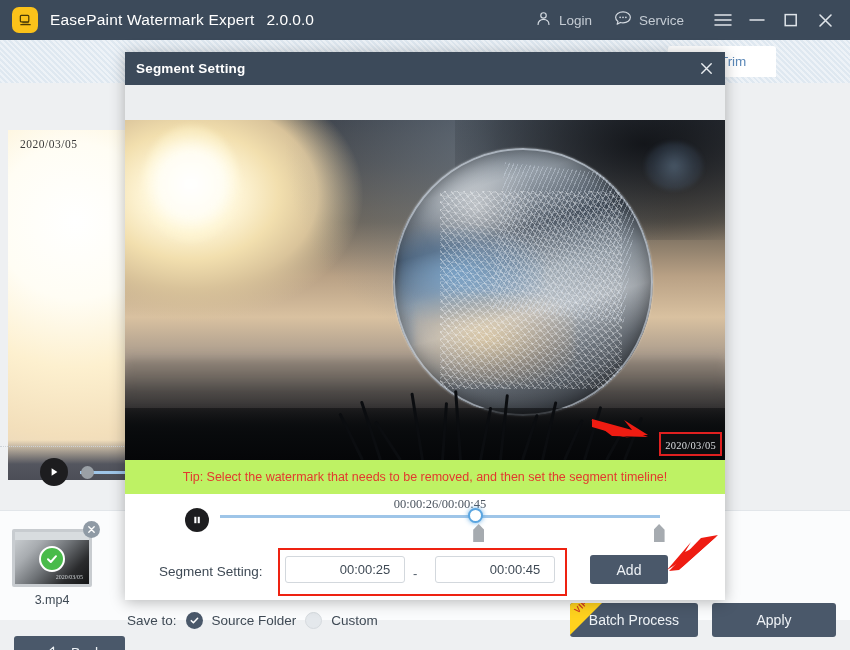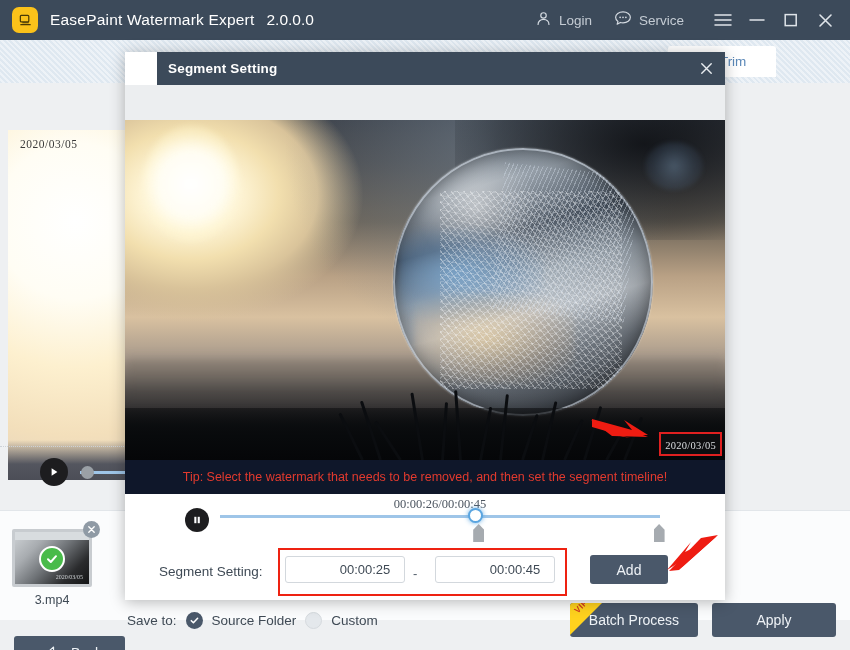--- a/index.html
+++ b/index.html
@@ -153,21 +153,21 @@
     position:absolute;left:2px;top:5px;font-size:8.5px;color:#d23a1f;font-weight:bold;
     transform:rotate(-45deg);transform-origin:left top;letter-spacing:.5px;
   }
   .btn-apply{position:absolute;left:712px;top:603px;width:124px;height:34px;}
   
   .dialog{
     position:absolute;left:125px;top:52px;width:600px;height:548px;
     background:#ffffff;box-shadow:0 2px 14px rgba(0,0,0,.28);
   }
   .dlg-head{
-    height:33px;background:#3c4a5a;display:flex;align-items:center;margin-left:32px;
+    height:33px;background:#3c4a5a;display:flex;align-items:center;
   }
   .dlg-title{color:#ffffff;font-size:13.5px;font-weight:bold;margin-left:11px;letter-spacing:.2px;}
   .dlg-head-spacer{flex:1 1 auto;}
   .dlg-close{width:38px;height:33px;display:flex;align-items:center;justify-content:center;}
   .dlg-top-pad{height:35px;background:#eceef0;}
   .video{
     position:relative;width:600px;height:340px;overflow:hidden;background:#0a0b0d;
   }
   .sky{
     position:absolute;inset:0;
@@ -244,21 +244,21 @@
   .wm-box{
     position:absolute;right:3px;bottom:4px;
     border:2px solid #e02020;background:#0d0e10;
     padding:1px 4px;z-index:6;
   }
   .wm-text{
     color:#dcdfe3;font-size:10.5px;font-family:"Liberation Serif", serif;letter-spacing:.3px;
   }
   .arrow-wm{position:absolute;right:73px;bottom:16px;z-index:6;}
   .tipbar{
-    height:34px;background:#0f172a;display:flex;align-items:center;justify-content:center;
+    height:34px;background:#bef264;display:flex;align-items:center;justify-content:center;
   }
   .tiptext{color:#e23a2e;font-size:12.5px;}
   .timeline{
     position:relative;height:50px;background:#ffffff;
   }
   .pause-btn{
     position:absolute;left:60px;top:14px;width:24px;height:24px;border-radius:50%;
     background:#1d1d1f;display:flex;align-items:center;justify-content:center;
   }
   .track{

